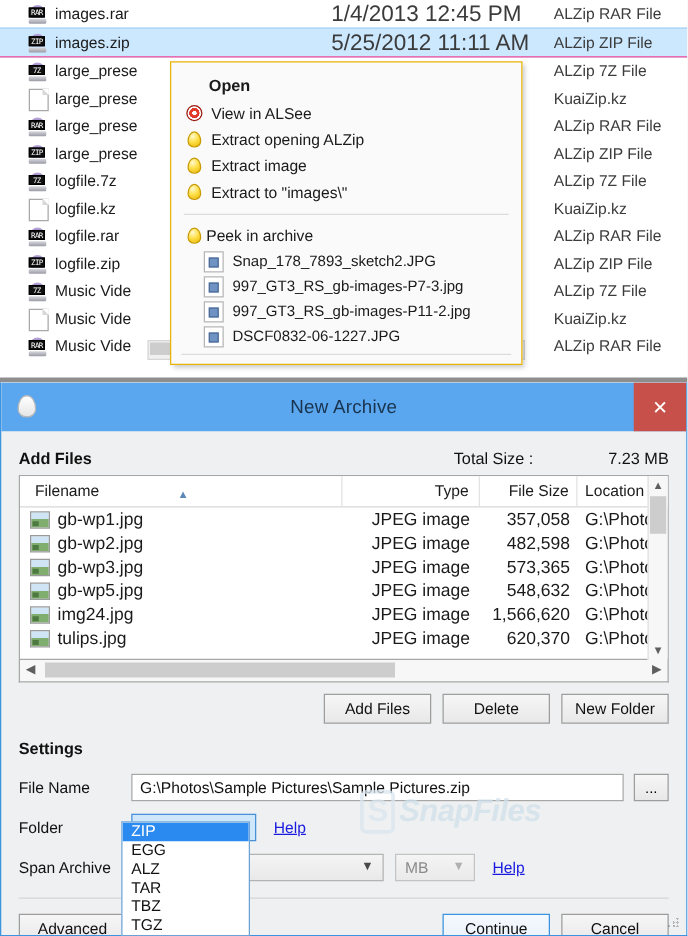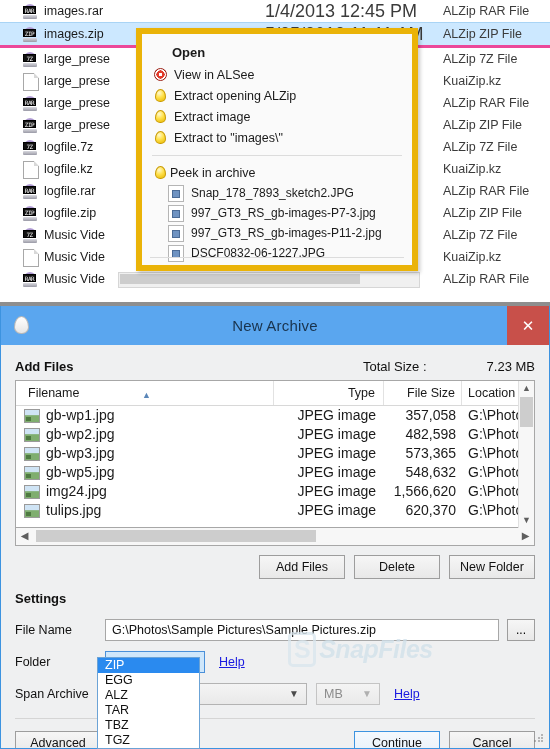--- a/index.html
+++ b/index.html
@@ -7,21 +7,21 @@
     width:550px;height:749px;overflow:hidden;background:#ffffff;
     font-family:"Liberation Sans","DejaVu Sans",sans-serif;
     font-size:12px;color:#000;
     -webkit-font-smoothing:antialiased;
   }
   .root{position:relative;width:550px;height:749px;}
 
   
   .explorer{position:absolute;left:0;top:0;width:550px;height:292px;background:#fff;overflow:hidden;}
   .exp-row{position:relative;height:22px;line-height:22px;display:flex;align-items:flex-start;}
-  .exp-row.sel{background:#cce8ff;border-top:1px solid #a9d4f5;border-bottom:3px solid #ec4899;}
+  .exp-row.sel{background:#cce8ff;border-top:1px solid #a9d4f5;border-bottom:1px solid #ec4899;}
   .exp-name{display:flex;align-items:center;width:265px;padding-left:22px;box-sizing:border-box;
             color:#1b1b1b;font-size:12.5px;white-space:nowrap;overflow:hidden;}
   .exp-date{width:150px;text-align:right;color:#3b3b3b;font-size:18px;white-space:nowrap;}
   .exp-type{flex:1;padding-left:28px;color:#3b3b3b;font-size:12.5px;white-space:nowrap;}
   .ficon{width:16px;height:16px;margin-right:6px;flex:0 0 16px;position:relative;}
 
   
   .ar{display:block;width:16px;height:16px;position:relative;}
   .ar .dome{position:absolute;left:2px;top:1px;width:12px;height:10px;border-radius:6px 6px 2px 2px;
             background:linear-gradient(180deg,#b9a6d8 0%,#8f78c0 55%,#6f59a5 100%);}
@@ -33,22 +33,22 @@
   
   .doc{display:block;width:14px;height:16px;background:#fff;border:1px solid #a8a8a8;position:relative;margin-left:1px;}
   .doc:after{content:"";position:absolute;right:-1px;top:-1px;border-width:0 5px 5px 0;border-style:solid;
              border-color:#d8d8d8 #fff #d8d8d8 #d8d8d8;}
 
   
   .exp-hscroll{position:absolute;left:118px;top:272px;width:300px;height:14px;background:#f0f0f0;border:1px solid #d6d6d6;}
   .exp-hscroll .thumb{position:absolute;left:1px;top:1px;width:240px;height:10px;background:#cdcdcd;}
 
   
-  .ctxmenu{position:absolute;left:136px;top:28px;width:282px;height:243px;background:#fafafa;
-           border:6px solid #eab308;box-shadow:2px 2px 4px rgba(0,0,0,0.22);box-sizing:border-box;}
+  .ctxmenu{position:absolute;left:136px;top:49px;width:282px;height:243px;background:#fafafa;
+           border:1px solid #eab308;box-shadow:2px 2px 4px rgba(0,0,0,0.22);box-sizing:border-box;}
   .ctx-inner{padding:6px 0 0 0;}
   .ctx-item{display:flex;align-items:center;height:21px;padding-left:10px;font-size:12.5px;color:#1a1a1a;white-space:nowrap;}
   .ctx-item.bold{font-weight:bold;padding-left:30px;height:24px;font-size:13px;}
   .ctx-ico{width:17px;height:17px;margin-right:5px;flex:0 0 17px;position:relative;}
   
   .egg{position:absolute;left:3px;top:2px;width:11px;height:13px;border-radius:50% 50% 46% 46%/62% 62% 38% 38%;
        background:radial-gradient(circle at 35% 28%,#fff9cf 0%,#ffe14d 45%,#e8b700 100%);
        border:1px solid #c99a00;box-sizing:border-box;}
   
   .alsee{position:absolute;left:2px;top:2px;width:13px;height:13px;border-radius:50%;

